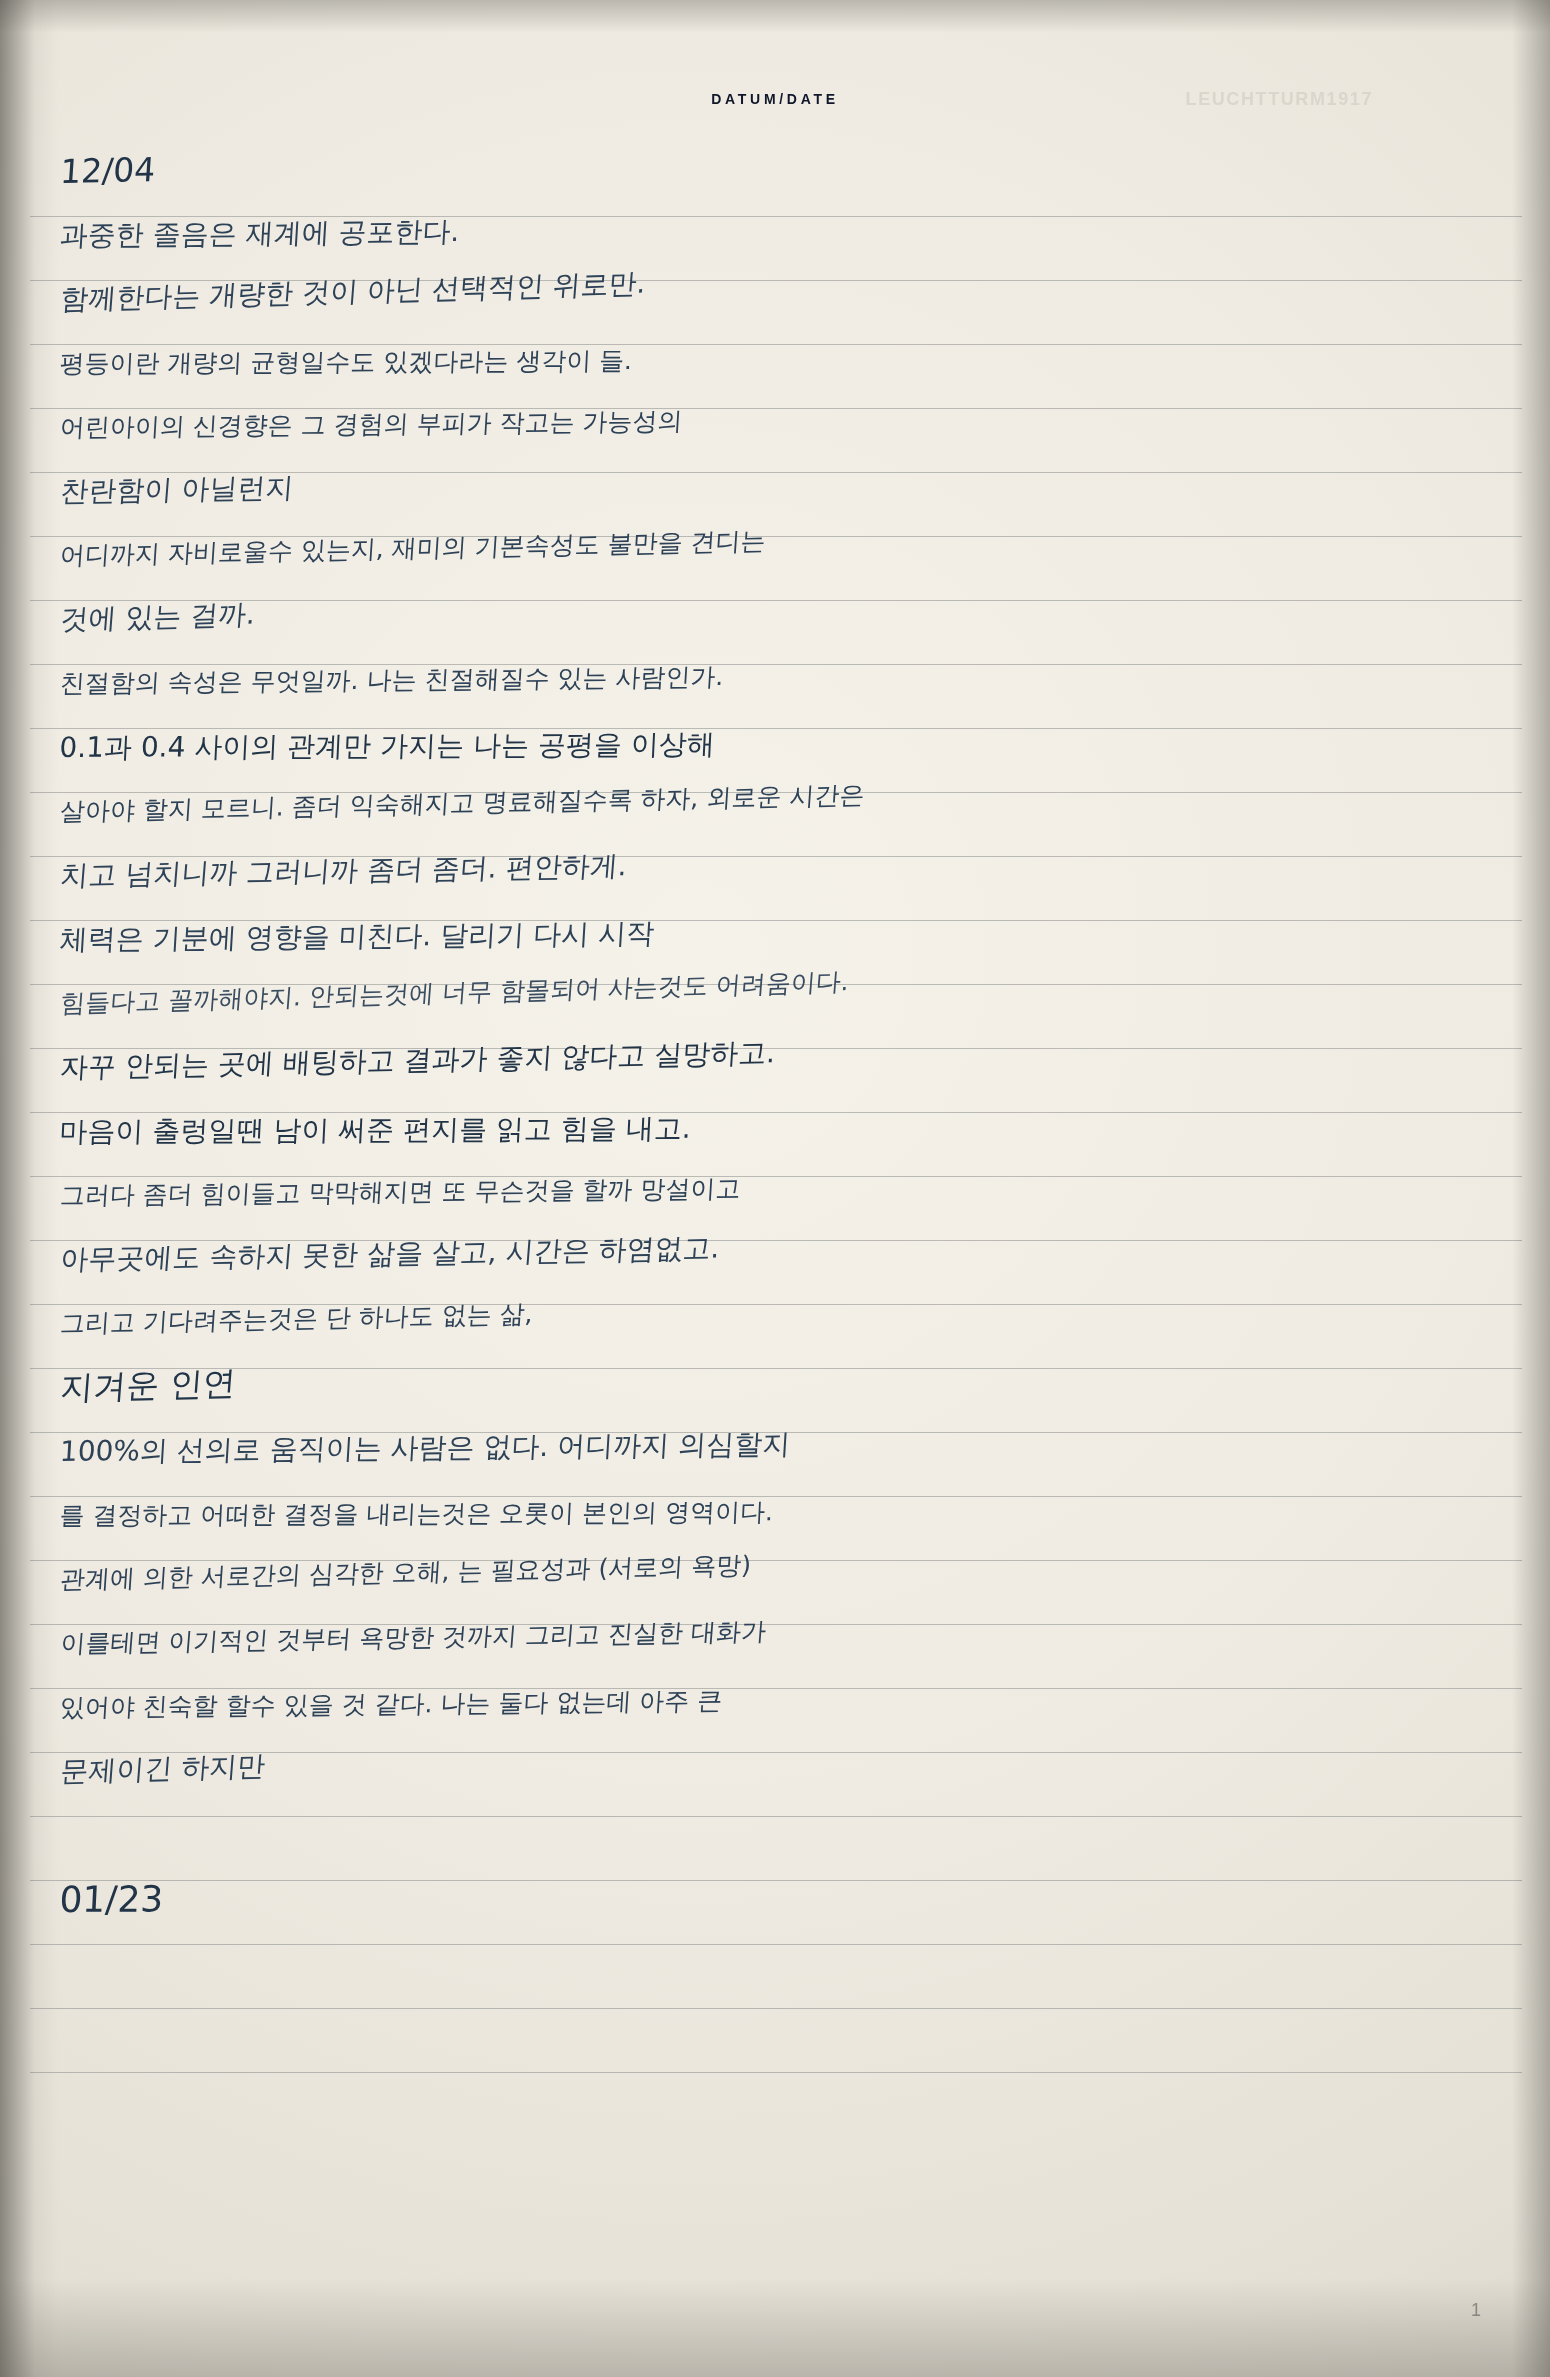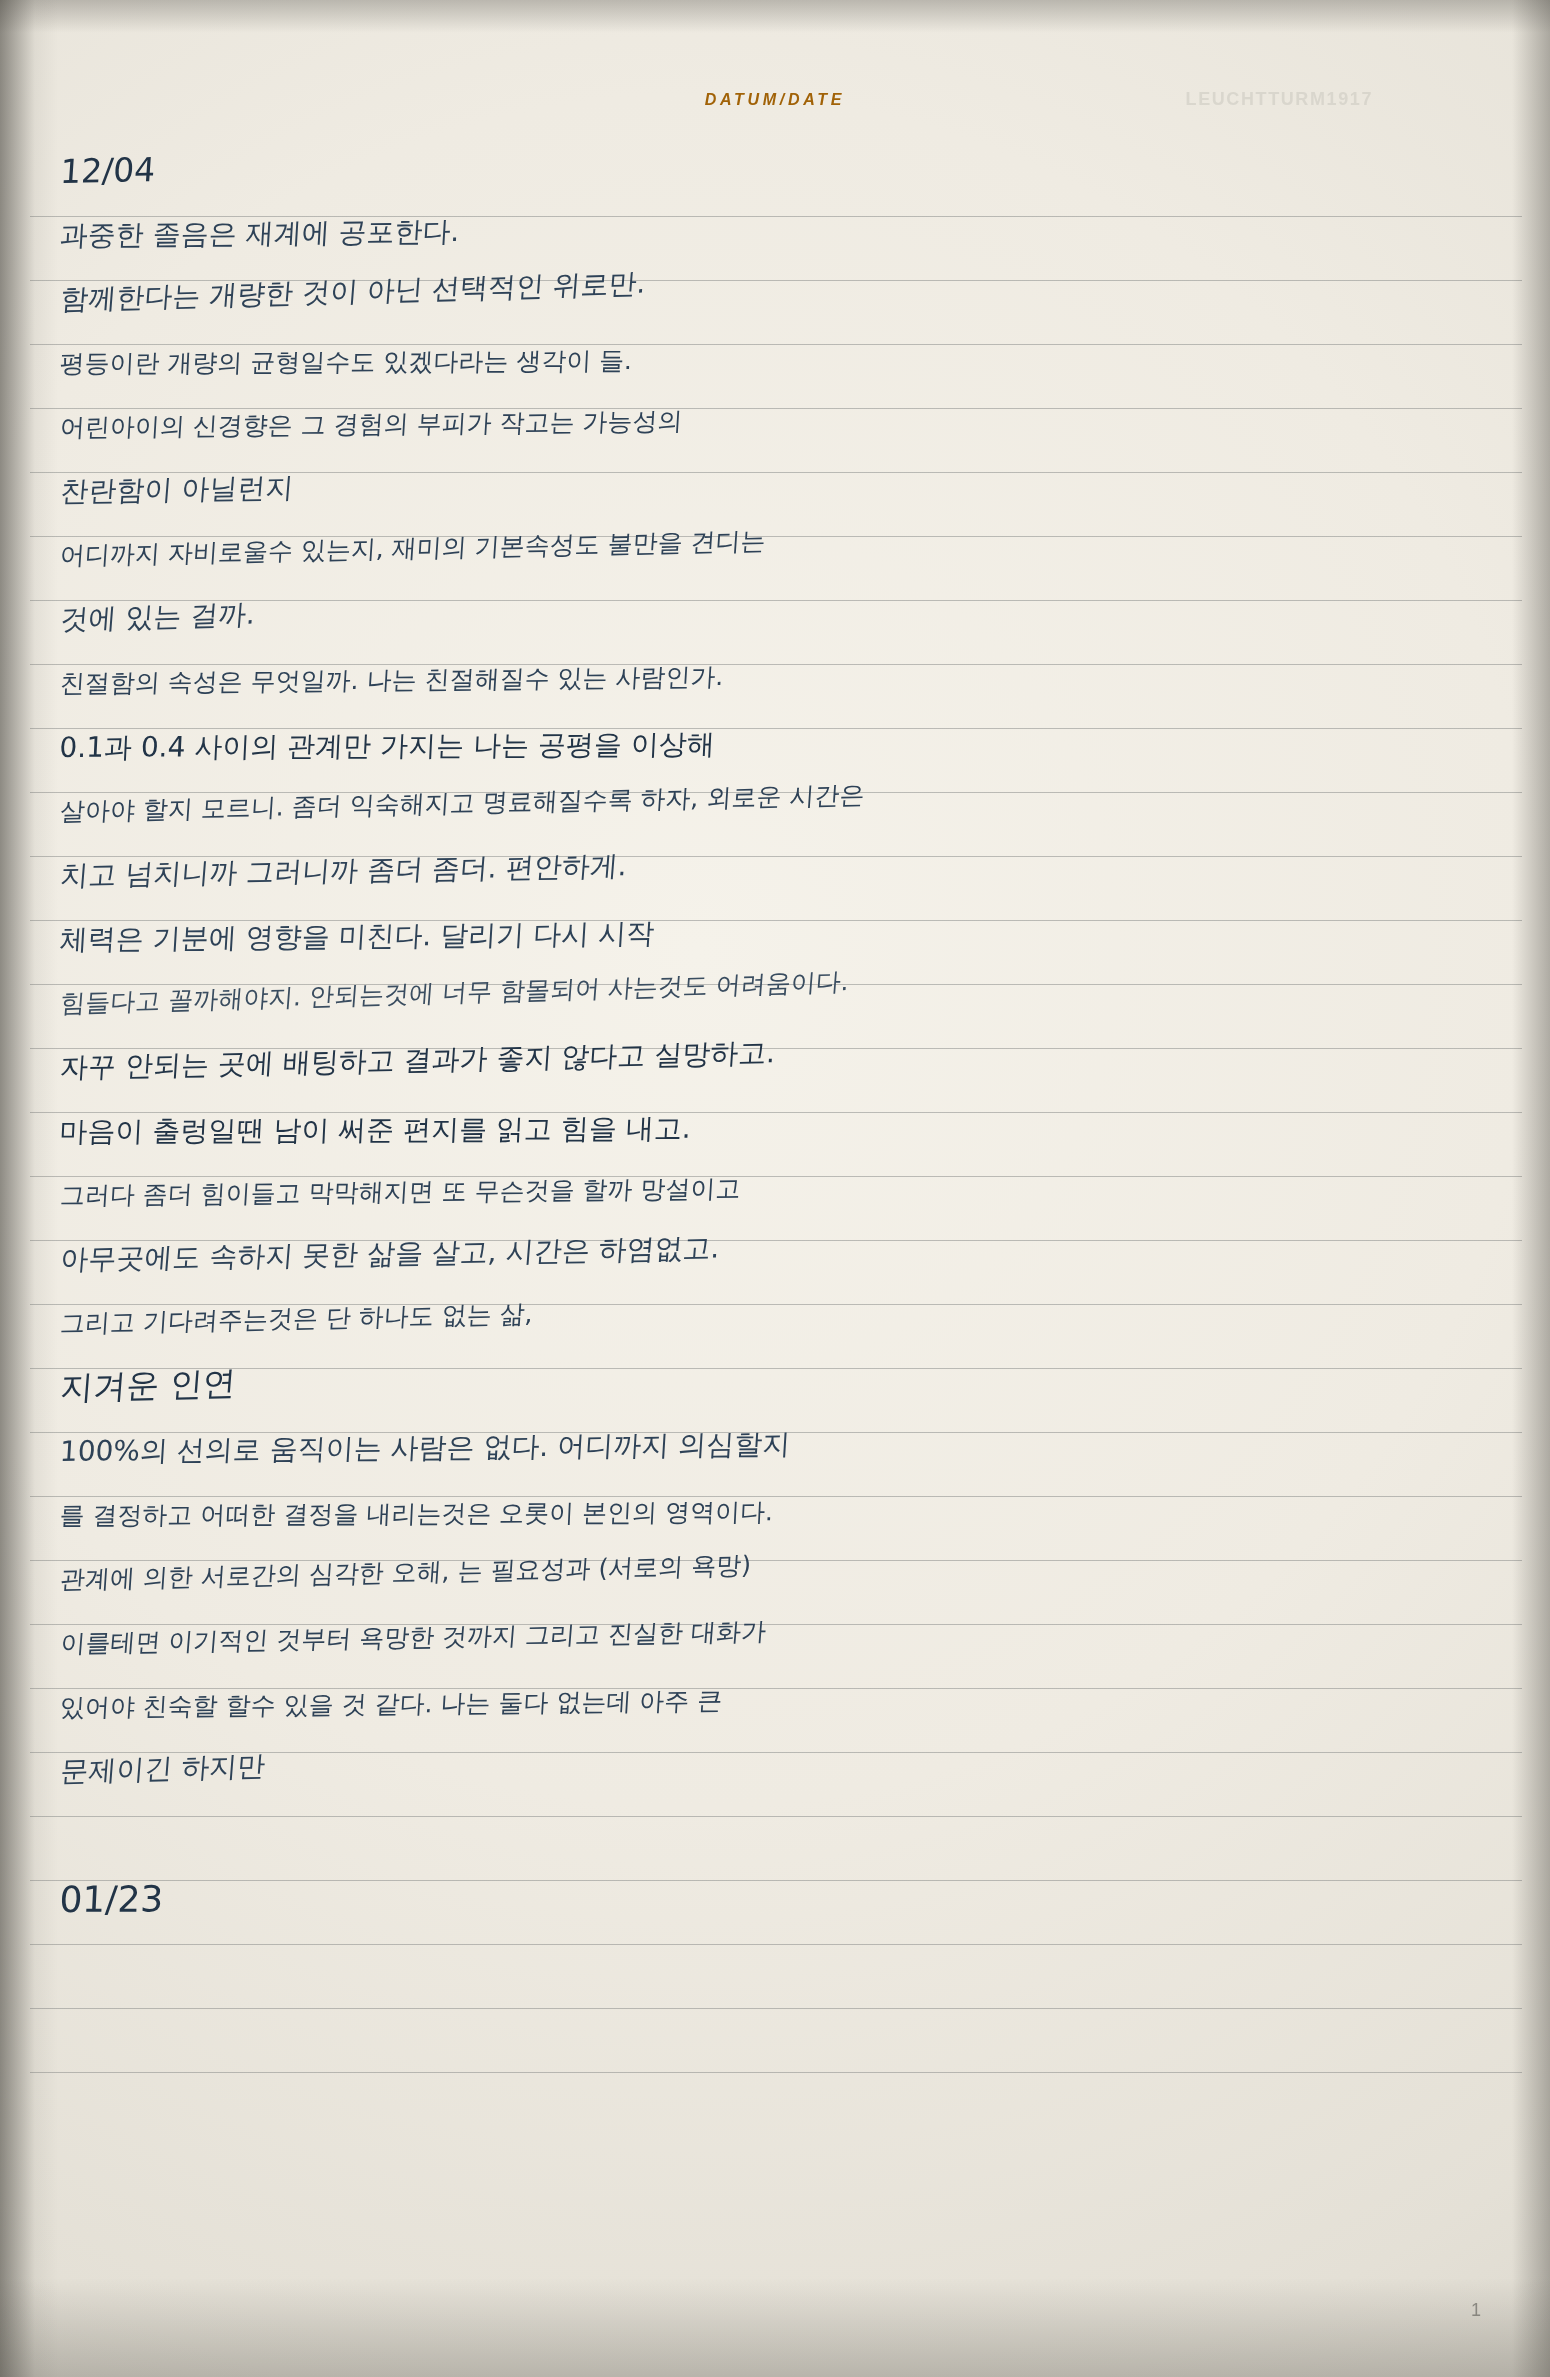--- a/index.html
+++ b/index.html
@@ -62,25 +62,24 @@
       rgba(140,142,140,0.55) 64px
     );
   }
 
   .date-header {
     position: absolute;
     top: 91px;
     left: 0;
     right: 0;
     text-align: center;
-    font-size: 16px;
+    font-size: 14px;
     letter-spacing: 3.7px;
-    color: #a16207;
+    color: #0f172a;
     font-weight: bold;
-    font-style: italic;
   }
   .brand-stamp {
     position: absolute;
     top: 89px;
     right: 177px;
     font-size: 18px;
     letter-spacing: 1.6px;
     color: rgba(196,193,185,0.45);
     font-weight: bold;
   }

